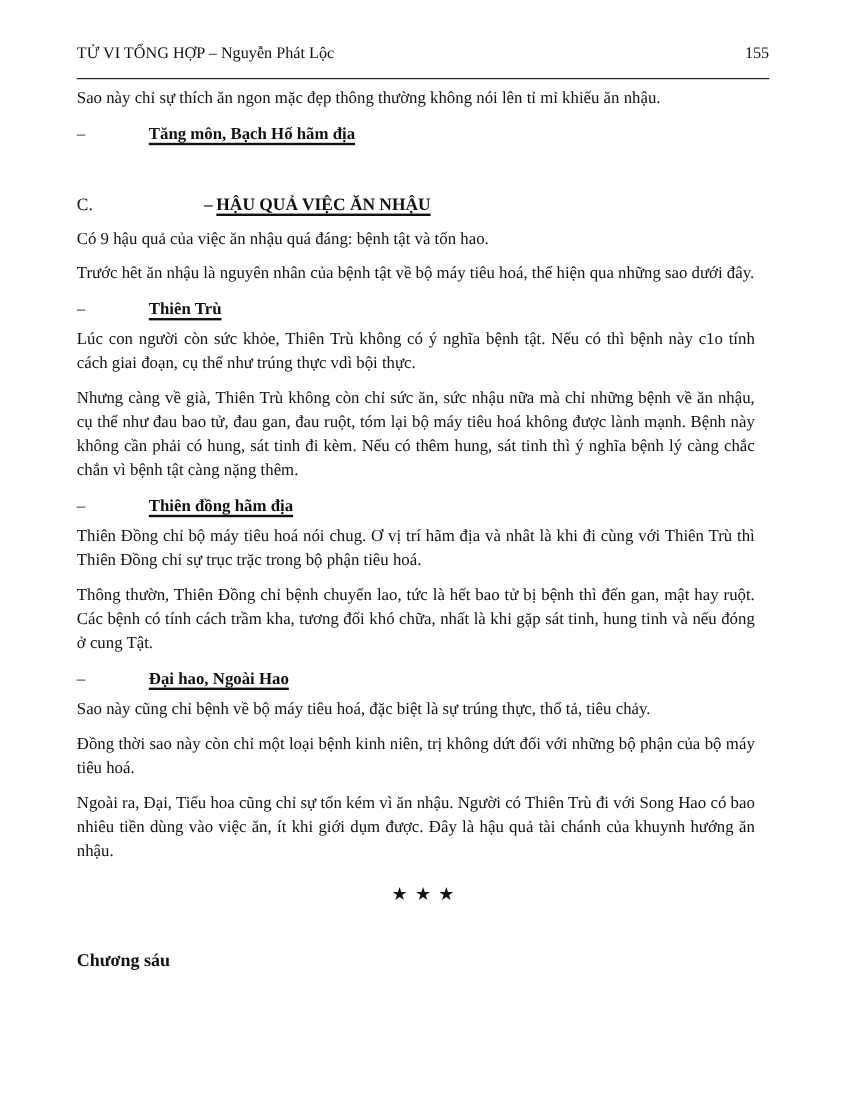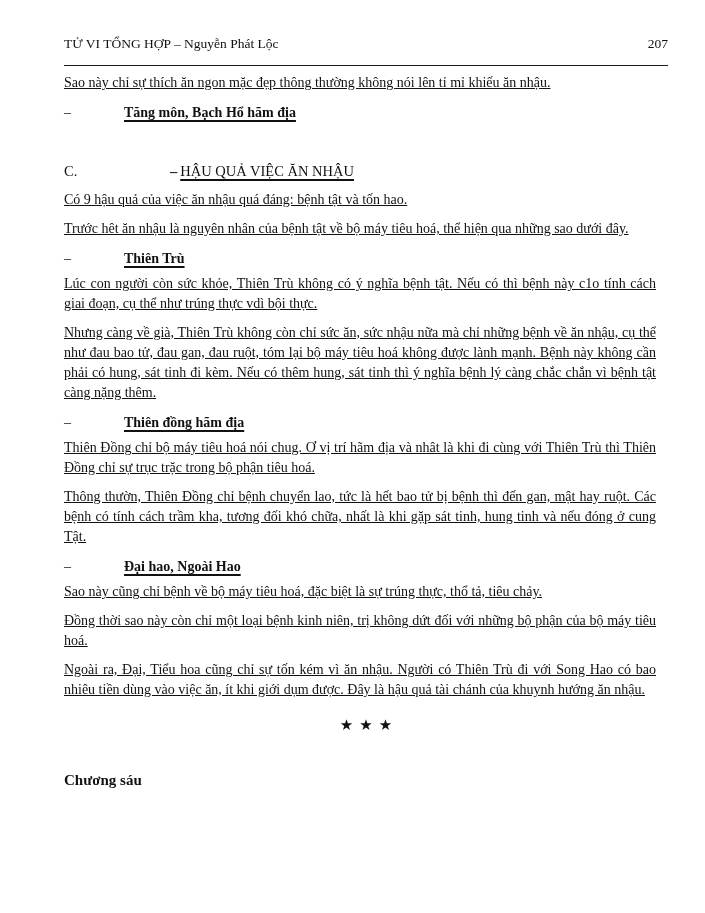--- a/index.html
+++ b/index.html
@@ -8,40 +8,39 @@
     height: 913px;
     background: #ffffff;
     font-family: "Liberation Serif", "DejaVu Serif", serif;
     color: #111111;
     overflow: hidden;
   }
   .page {
     box-sizing: border-box;
     width: 705px;
     height: 913px;
-    padding: 36px 37px 0 64px;
+    padding: 36px 64px 0 64px;
     background: #ffffff;
   }
   .header-row {
     display: flex;
     justify-content: space-between;
     align-items: baseline;
     font-size: 13.5px;
   }
   .header-rule {
     border: none;
     border-top: 1.6px solid #1c1c1c;
     margin: 13px 0 7px 0;
   }
   p.body-p {
     font-size: 14px;
     line-height: 20px;
     text-align: justify;
     margin: 7px 12px 9px 0;
-    text-decoration: underline;
   }
   .dash-heading {
     font-size: 14px;
     font-weight: bold;
     margin: 12px 0 5px 0;
   }
   .dash-heading .dh-dash {
     display: inline-block;
     width: 60px;
     font-weight: normal;
@@ -58,21 +57,21 @@
   .section-heading .sec-letter {
     display: inline-block;
     width: 106px;
     font-weight: normal;
   }
   .section-heading .sec-dash {
     font-weight: bold;
     margin-right: 3px;
   }
   .section-heading .sec-label {
-    font-weight: normal;
+    font-weight: bold;
     text-decoration: underline;
     text-underline-offset: 3px;
     text-decoration-thickness: 1.6px;
   }
   .stars {
     text-align: center;
     font-size: 15px;
     letter-spacing: 6px;
     margin: 16px 0 0 0;
     padding-left: 6px;
@@ -83,21 +82,21 @@
     margin-top: 38px;
   }
 </style>
 </head>
 <body>
 
 <div class="page">
 
   <div class="header-row">
     <span>TỬ VI TỔNG HỢP – Nguyễn Phát Lộc</span>
-    <span>207</span>
+    <span>155</span>
   </div>
 
   <hr class="header-rule">
 
   <p class="body-p">Sao này chỉ sự thích ăn ngon mặc đẹp thông thường không nói lên tỉ mỉ khiếu ăn nhậu.</p>
 
   <div class="dash-heading">
     <span class="dh-dash">–</span><span class="dh-label">Tăng môn, Bạch Hổ hãm địa</span>
   </div>
 

